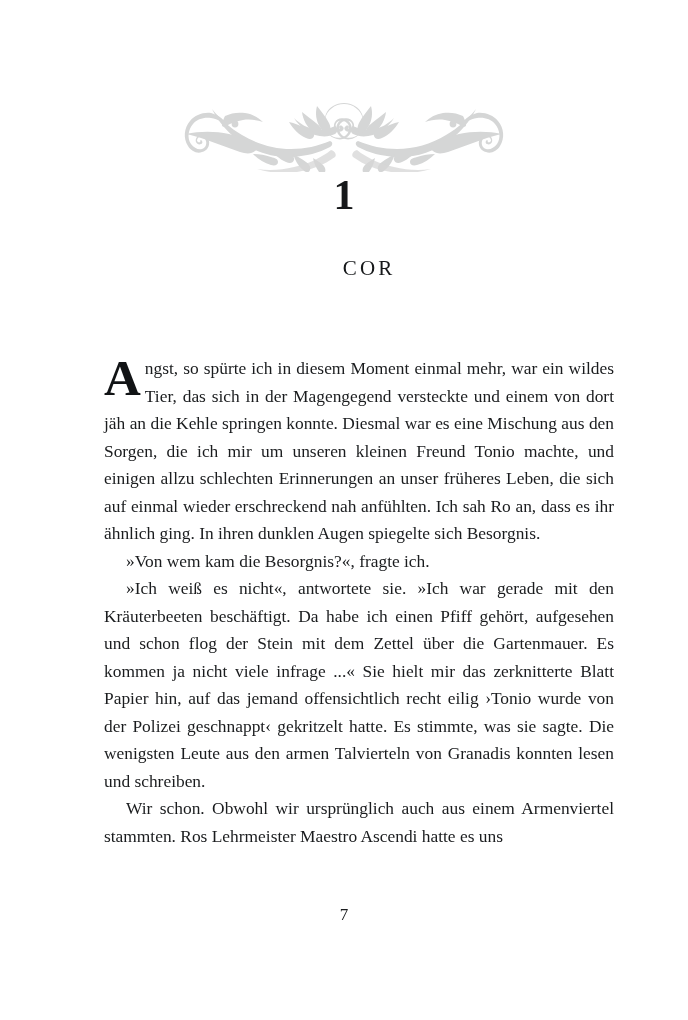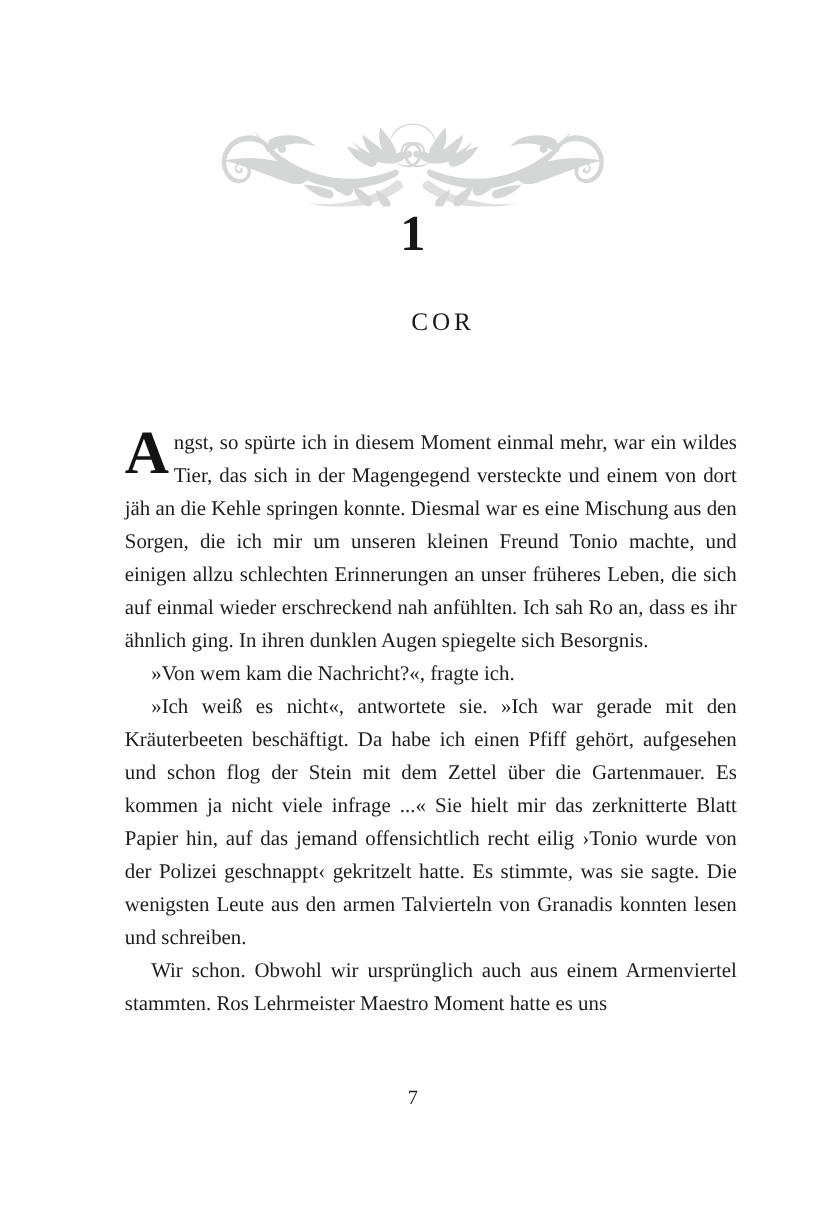--- a/index.html
+++ b/index.html
@@ -165,20 +165,20 @@
       </g>
     </svg>
 
     <div class="chapter-number">1</div>
 
     <div class="chapter-title">COR</div>
   </div>
 
   <div class="textblock">
     <p class="first">Angst, so spürte ich in diesem Moment einmal mehr, war ein wildes Tier, das sich in der Magengegend versteckte und einem von dort jäh an die Kehle springen konnte. Diesmal war es eine Mischung aus den Sorgen, die ich mir um unseren kleinen Freund Tonio machte, und einigen allzu schlechten Erinnerungen an unser früheres Leben, die sich auf einmal wieder erschreckend nah anfühlten. Ich sah Ro an, dass es ihr ähnlich ging. In ihren dunklen Augen spiegelte sich Besorgnis.</p>
-    <p>»Von wem kam die Nachricht?«, fragte ich.</p>
+    <p>»Von wem kam die Besorgnis?«, fragte ich.</p>
     <p>»Ich weiß es nicht«, antwortete sie. »Ich war gerade mit den Kräuterbeeten beschäftigt. Da habe ich einen Pfiff gehört, aufgesehen und schon flog der Stein mit dem Zettel über die Gartenmauer. Es kommen ja nicht viele infrage ...« Sie hielt mir das zerknitterte Blatt Papier hin, auf das jemand offensichtlich recht eilig ›Tonio wurde von der Polizei geschnappt‹ gekritzelt hatte. Es stimmte, was sie sagte. Die wenigsten Leute aus den armen Talvierteln von Granadis konnten lesen und schreiben.</p>
-    <p>Wir schon. Obwohl wir ursprünglich auch aus einem Armenviertel stammten. Ros Lehrmeister Maestro Moment hatte es uns</p>
+    <p>Wir schon. Obwohl wir ursprünglich auch aus einem Armenviertel stammten. Ros Lehrmeister Maestro Ascendi hatte es uns</p>
   </div>
 
   <div class="folio">7</div>
 
 </div>
 
 </body></html>

